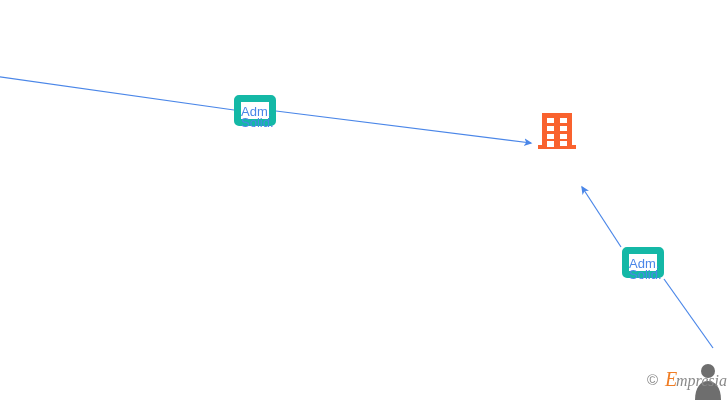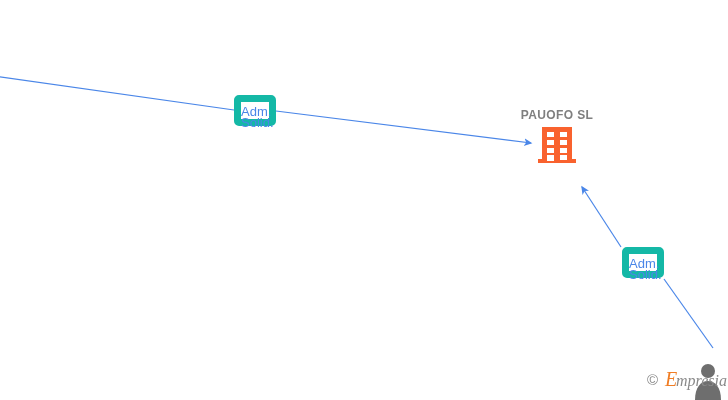--- a/index.html
+++ b/index.html
@@ -92,21 +92,20 @@
     <path d="M -6 76 L 234 110" fill="none" stroke="#4a86e8" stroke-width="1.2"></path>
 
     <path d="M 276 111 L 531 143" fill="none" stroke="#4a86e8" stroke-width="1.2" marker-end="url(#arrow-right)"></path>
 
     <path d="M 621 247 L 582 187" fill="none" stroke="#4a86e8" stroke-width="1.2" marker-end="url(#arrow-up)"></path>
 
     <path d="M 664 279 L 713 348" fill="none" stroke="#4a86e8" stroke-width="1.2"></path>
   </svg>
 
   <div class="company-node">
-    <div class="company-label">PAUOFO  SL</div>
     <svg class="company-icon" width="114" height="40" viewBox="0 0 114 40" xmlns="http://www.w3.org/2000/svg">
       <g fill="#f9622e">
 
         <rect x="42" y="1" width="30" height="34"></rect>
 
         <rect x="38" y="33" width="38" height="4"></rect>
       </g>
       <g fill="#ffffff">
 
         <rect x="47" y="6" width="7" height="5"></rect>

